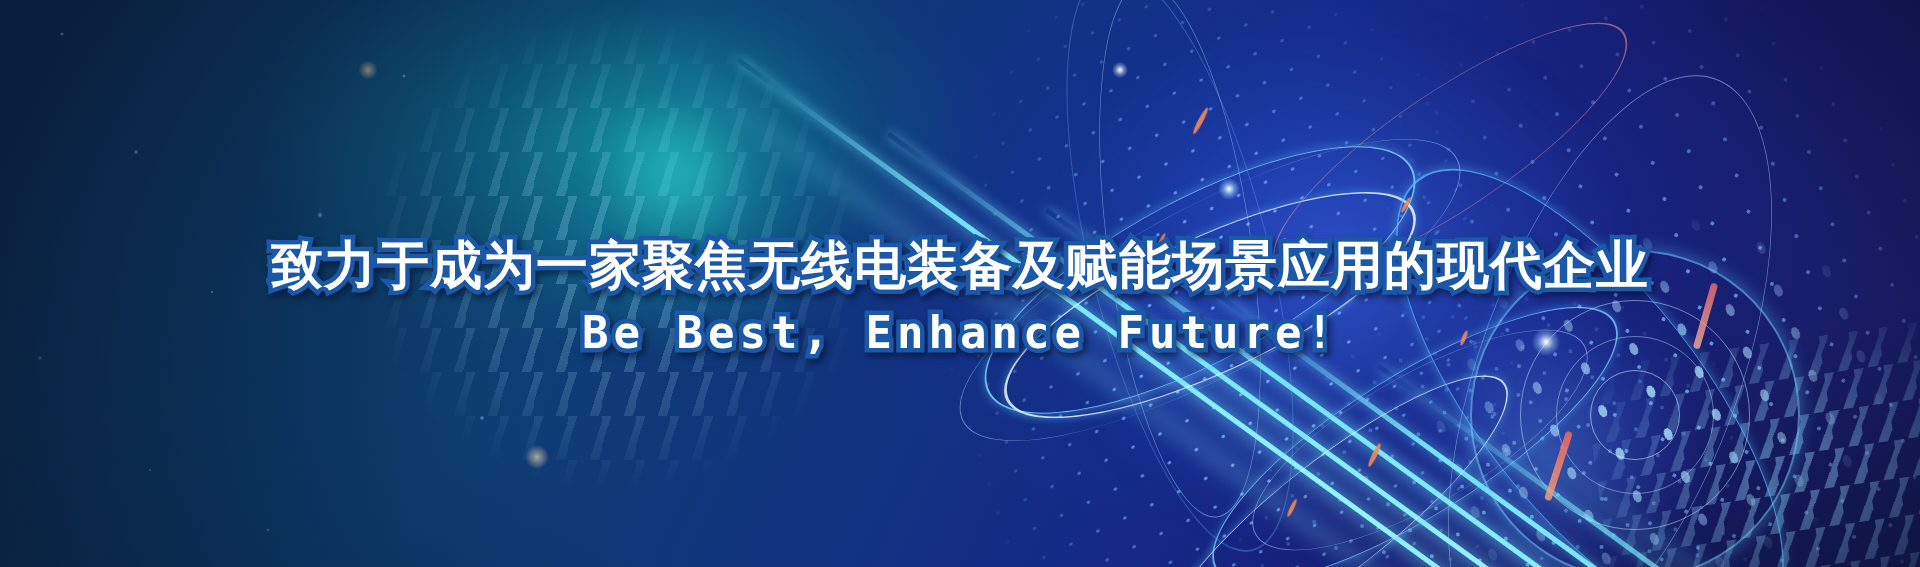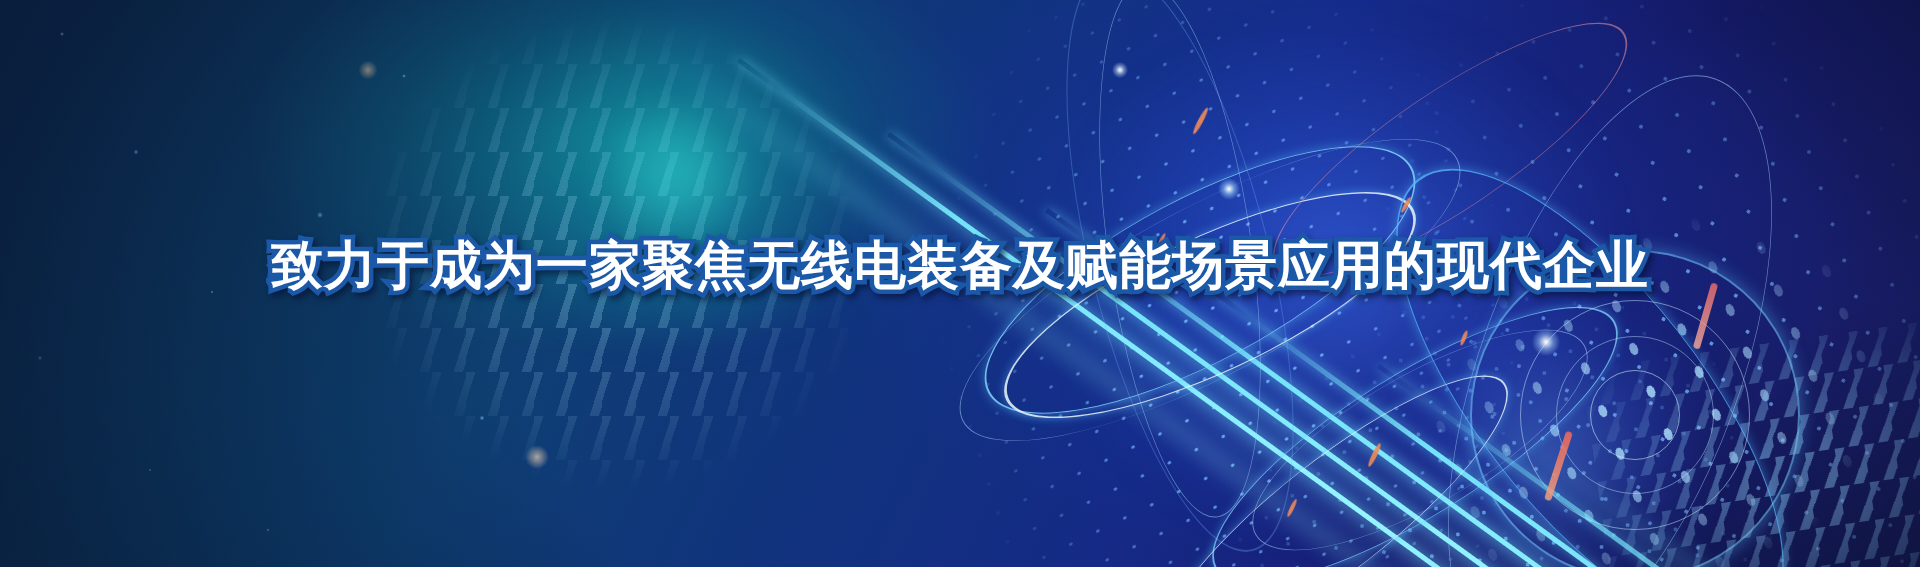--- a/index.html
+++ b/index.html
@@ -238,15 +238,16 @@
     <div class="glow" style="left:1532px;top:328px;width:28px;height:28px;background:radial-gradient(circle,#ffffff 0%,rgba(170,215,255,.45) 38%,transparent 72%);"></div>
     <div class="glow" style="left:1112px;top:62px;width:16px;height:16px;background:radial-gradient(circle,#fff 0%,rgba(200,230,255,.4) 40%,transparent 72%);"></div>
     <div class="glow" style="left:524px;top:444px;width:26px;height:26px;background:radial-gradient(circle,rgba(255,220,180,.65) 0%,rgba(255,200,150,0) 65%);"></div>
     <div class="glow" style="left:358px;top:60px;width:20px;height:20px;background:radial-gradient(circle,rgba(255,210,170,.6) 0%,rgba(255,190,150,0) 68%);"></div>
   </div>
 
   <div class="layer vignette"></div>
 
   <div class="copy">
     <h1 class="headline-cn">致力于成为一家聚焦无线电装备及赋能场景应用的现代企业</h1>
+    <h2 class="headline-en">Be Best, Enhance Future!</h2>
   </div>
 
 </div>
 
 </body></html>

